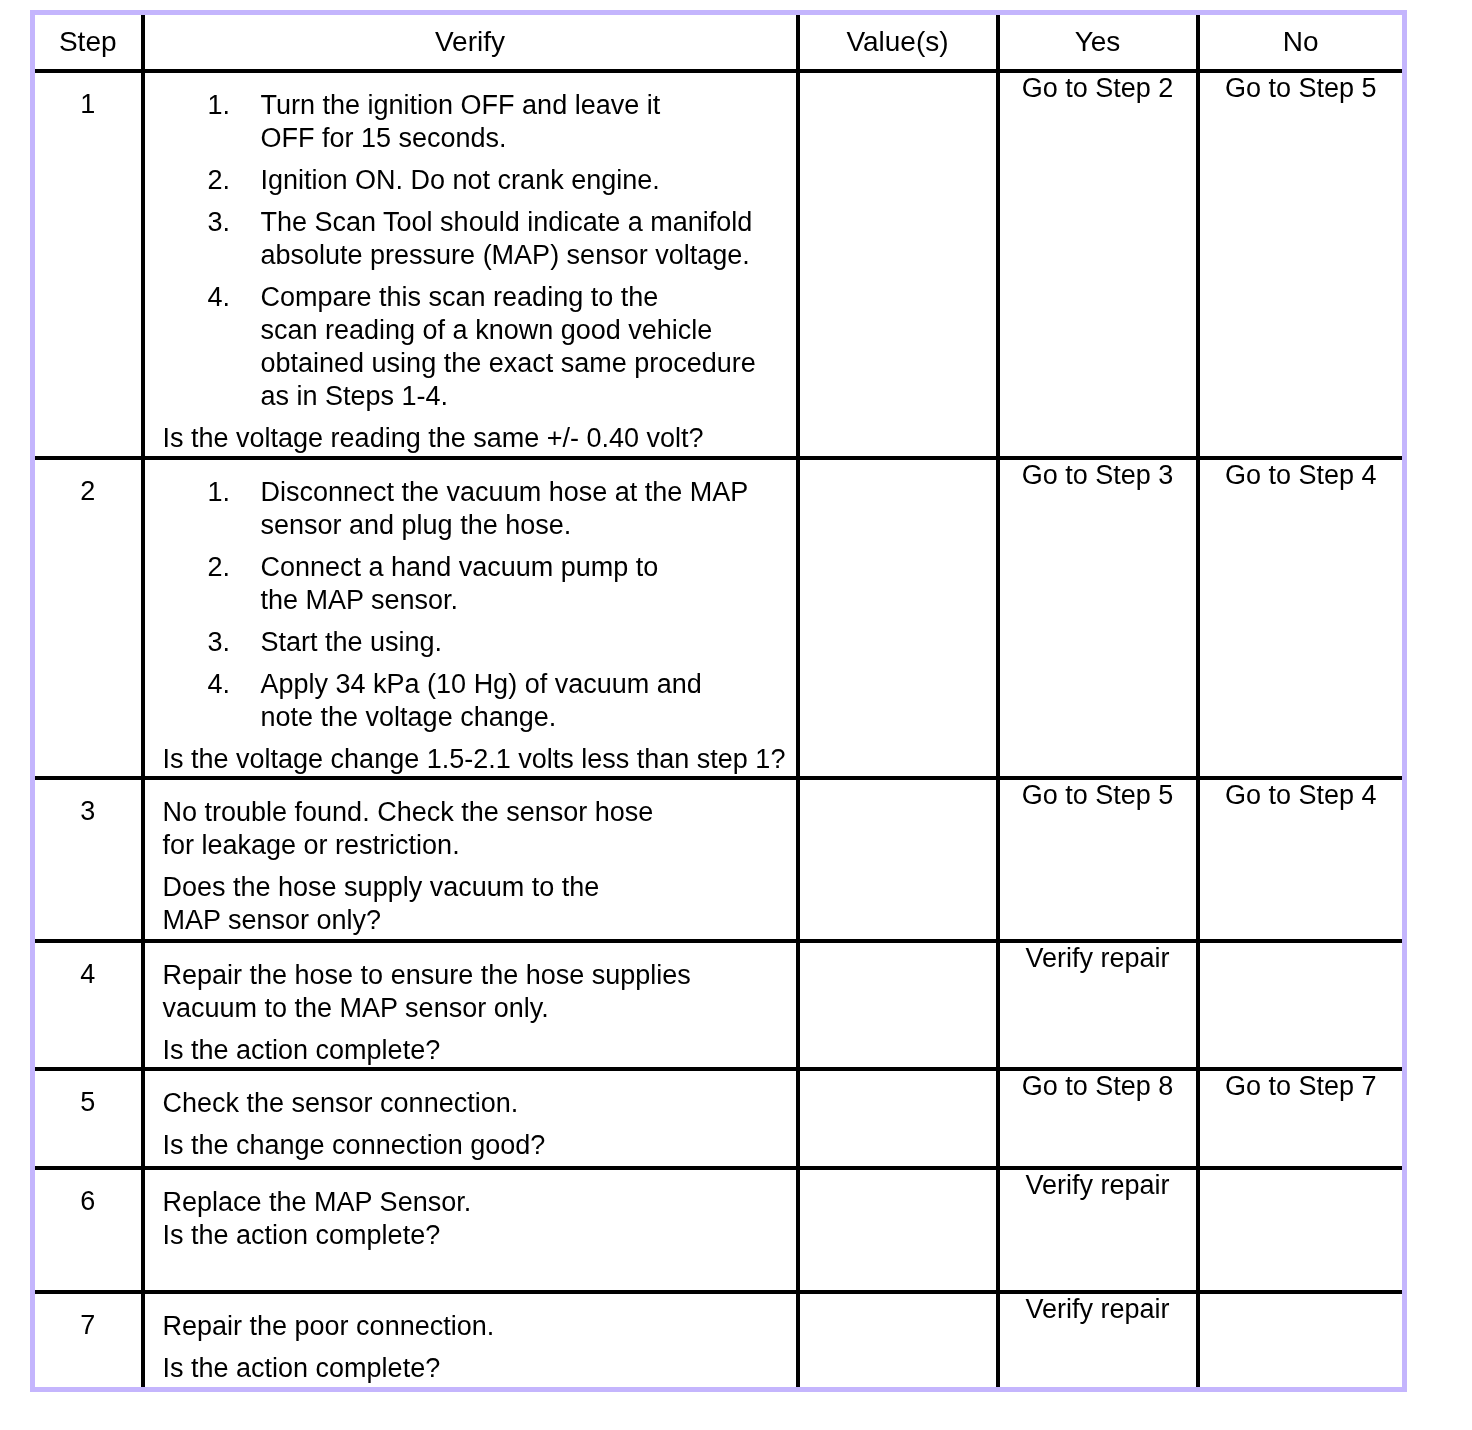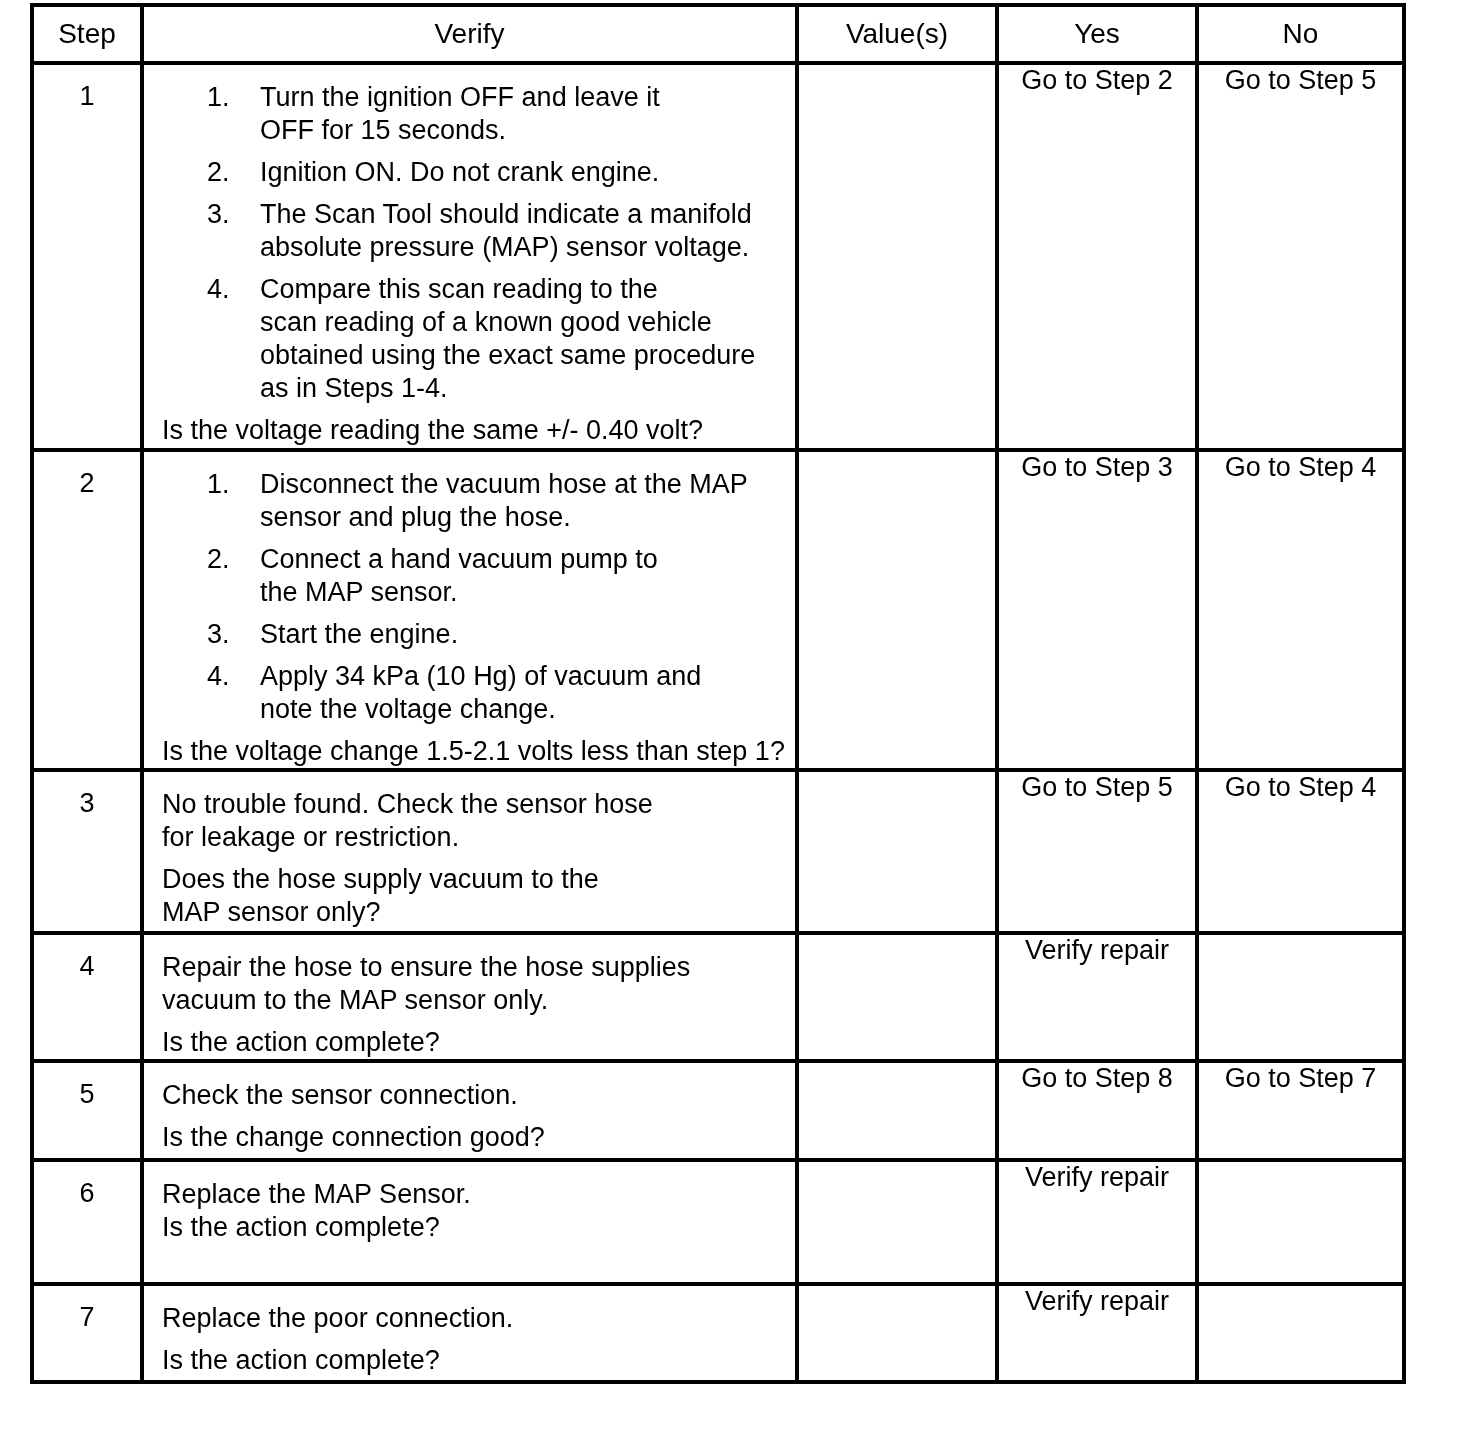--- a/index.html
+++ b/index.html
@@ -8,23 +8,23 @@
     background: #ffffff;
     width: 1472px;
     height: 1430px;
     font-family: "Liberation Sans", sans-serif;
     color: #000;
     -webkit-font-smoothing: antialiased;
   }
   table.diag {
     border-collapse: collapse;
     table-layout: fixed;
-    margin: 3px 0 0 30px;
+    margin: 10px 0 0 30px;
     width: 1372px;
-    border: 1px solid #c4b5fd;
+    border: 5px solid #c4b5fd;
   }
   .diag th, .diag td {
     border: 4px solid #000;
     vertical-align: top;
     padding: 0;
     overflow: hidden;
   }
   .diag thead tr { height: 58px; }
   .diag th {
     font-size: 28px;
@@ -135,21 +135,21 @@
             <span class="txt">Disconnect the vacuum hose at the MAP
 sensor and plug the hose.</span>
           </div>
           <div class="ai">
             <span class="num">2.</span>
             <span class="txt">Connect a hand vacuum pump to
 the MAP sensor.</span>
           </div>
           <div class="ai">
             <span class="num">3.</span>
-            <span class="txt">Start the engine.</span>
+            <span class="txt">Start the using.</span>
           </div>
           <div class="ai">
             <span class="num">4.</span>
             <span class="txt">Apply 34 kPa (10 Hg) of vacuum and
 note the voltage change.</span>
           </div>
           <div class="ai plain">
             <span class="txt">Is the voltage change 1.5-2.1 volts less than step 1?</span>
           </div>
         </td>
@@ -211,21 +211,21 @@
           </div>
         </td>
       <td class="values-cell"></td>
       <td class="yn-cell">Verify repair</td>
       <td class="yn-cell"></td>
     </tr>
     <tr class="r7">
       <td class="step-cell">7</td>
       <td class="action-cell">
           <div class="ai plain">
-            <span class="txt">Replace the poor connection.</span>
+            <span class="txt">Repair the poor connection.</span>
           </div>
           <div class="ai plain">
             <span class="txt">Is the action complete?</span>
           </div>
         </td>
       <td class="values-cell"></td>
       <td class="yn-cell">Verify repair</td>
       <td class="yn-cell"></td>
     </tr>
   </tbody>

